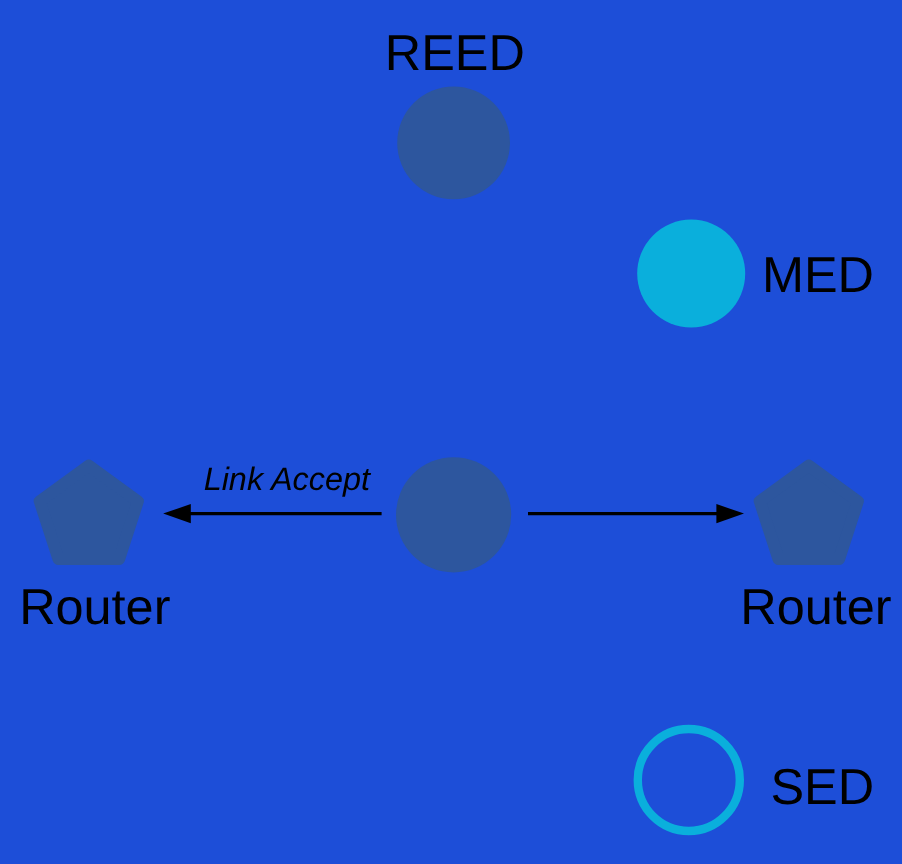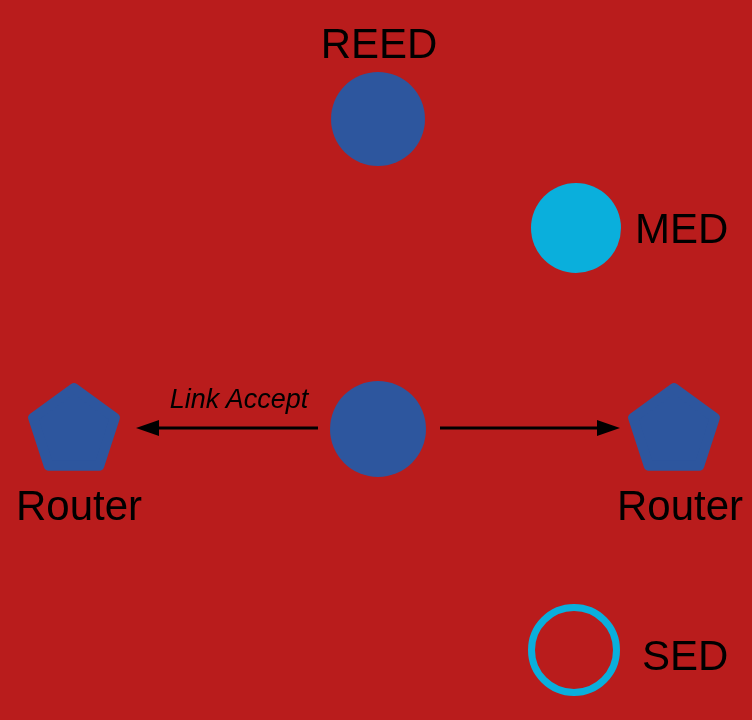--- a/index.html
+++ b/index.html
@@ -4,21 +4,21 @@
 <style>
   html, body {
     margin: 0;
     padding: 0;
     background: #ffffff;
   }
   .canvas {
     position: relative;
     width: 752px;
     height: 720px;
-    background: #b91c1c;
+    background: #1d4ed8;
     overflow: hidden;
   }
   svg text {
     font-family: "Liberation Sans", "DejaVu Sans", sans-serif;
     fill: #000000;
   }
   .node-label {
     font-size: 42px;
     font-weight: 400;
   }

